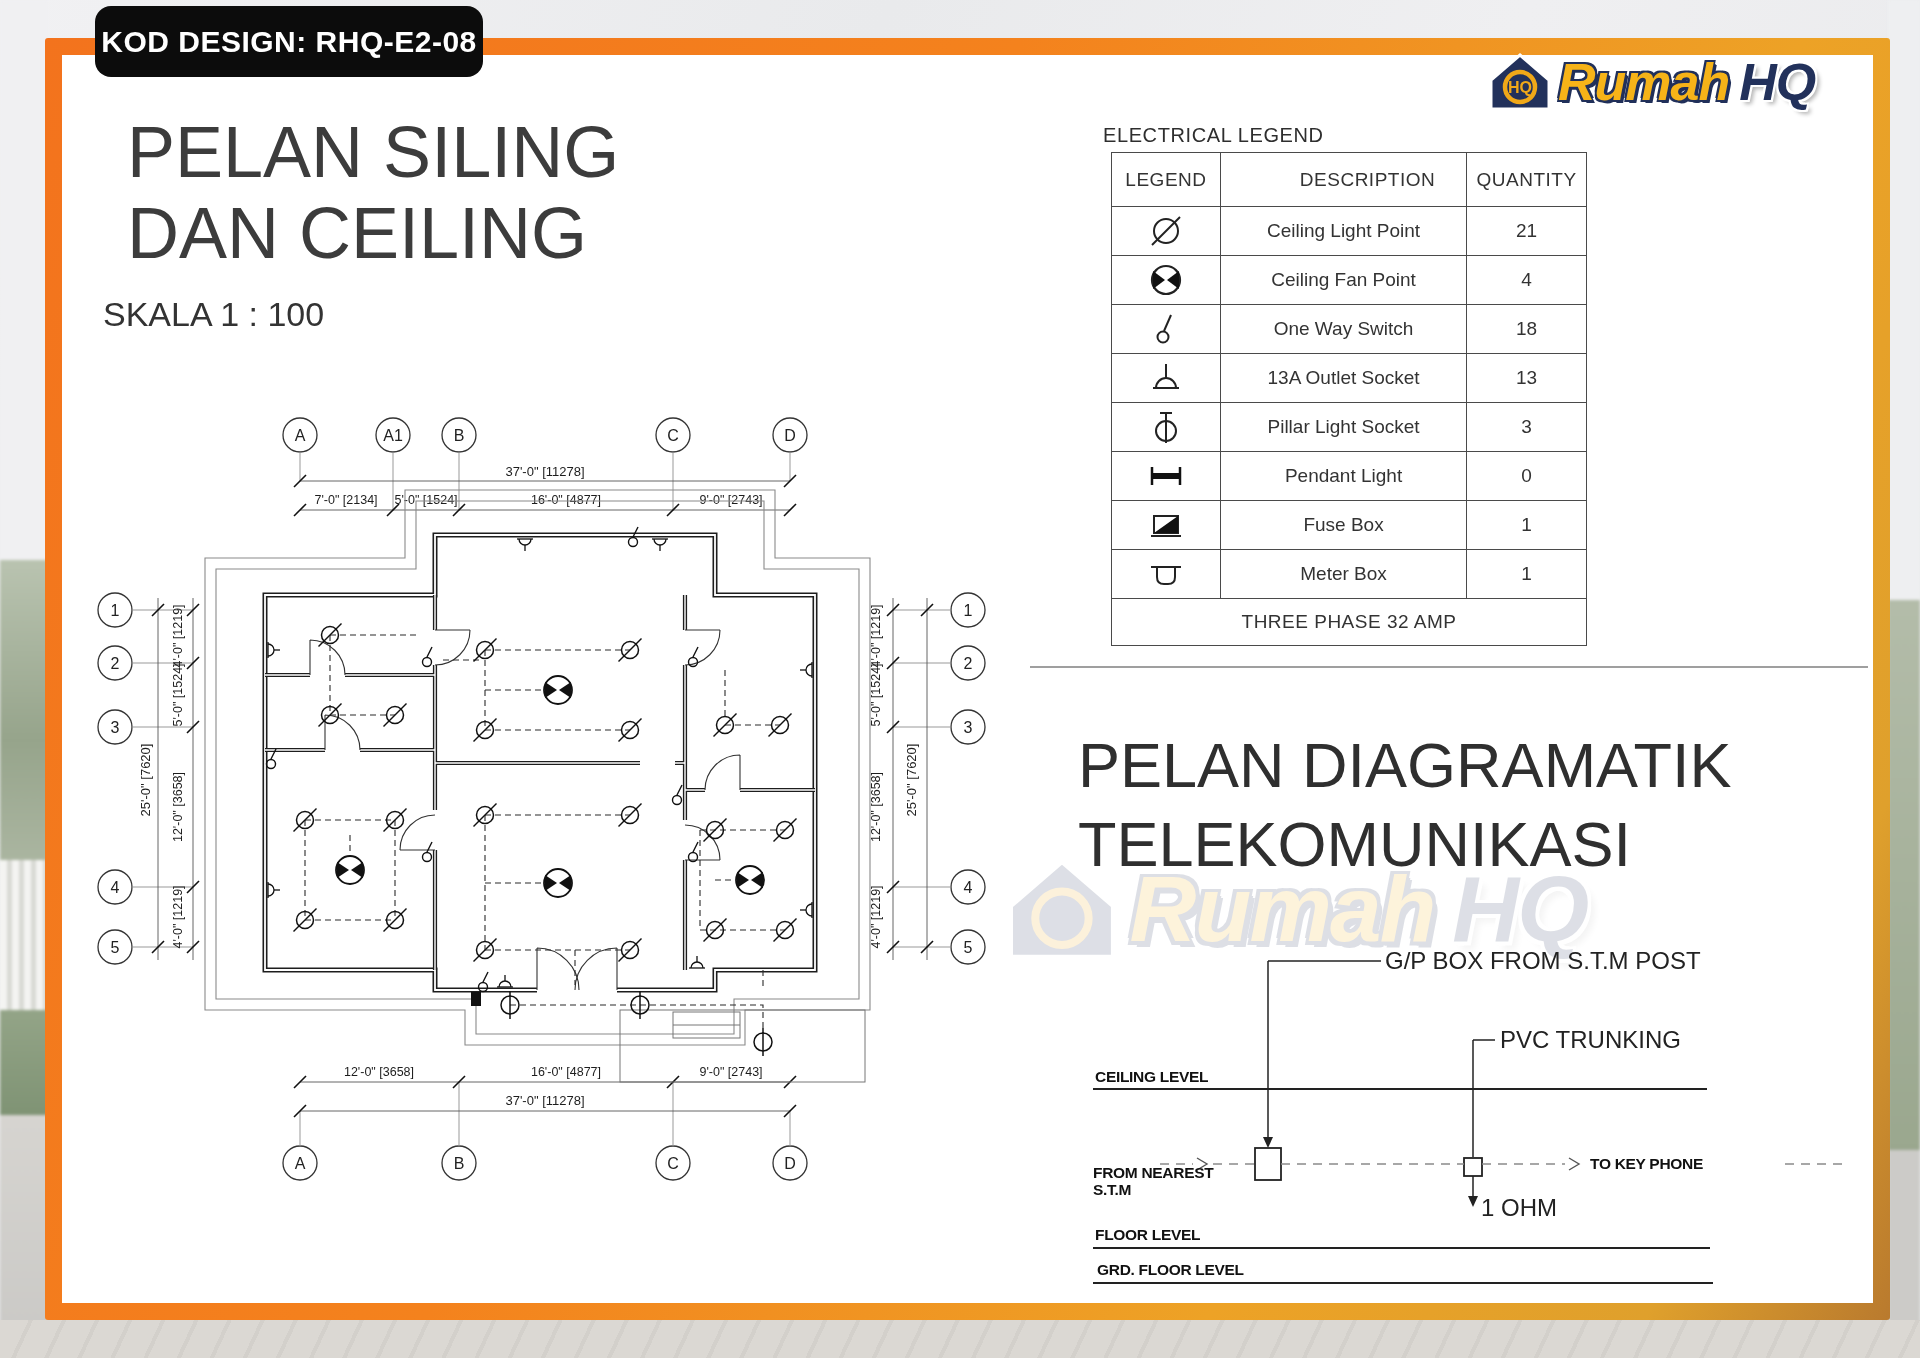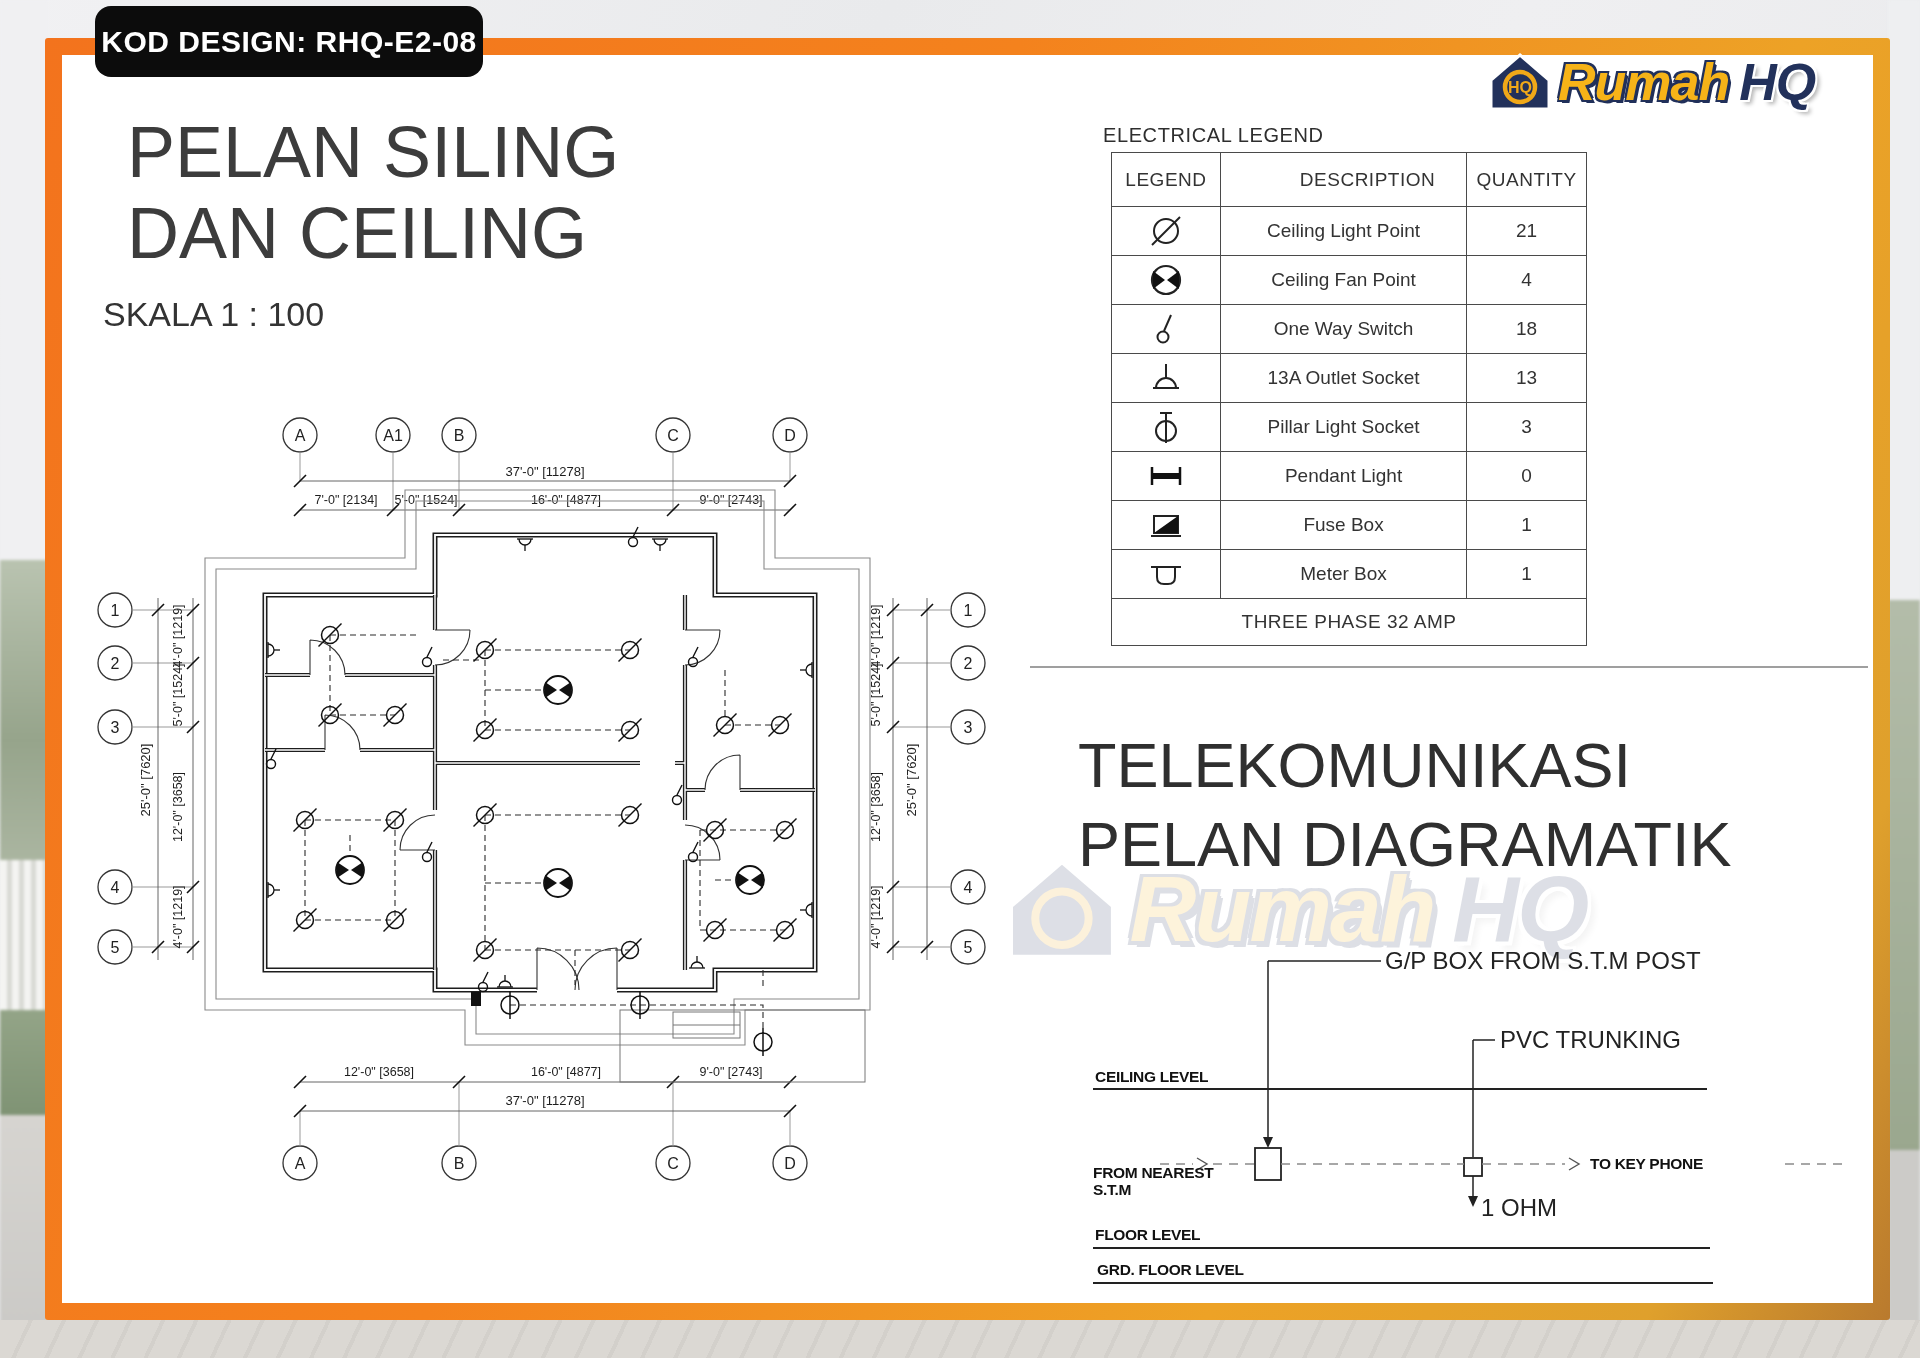--- a/index.html
+++ b/index.html
@@ -476,22 +476,22 @@
       <use href="#sk" transform="translate(193,320) rotate(90)"></use>
         <use href="#sk" transform="translate(193,560) rotate(90)"></use>
       <use href="#sk" transform="translate(430,657)"></use>
         <use href="#sk" transform="translate(622,638)"></use>
     </g>
 
     <rect x="396" y="662" width="10" height="14" fill="#111"></rect>
   </svg>
 
   <div class="tele-titles">
+    <div class="tele-line">PELAN DIAGRAMATIK</div>
     <div class="tele-line">TELEKOMUNIKASI</div>
-    <div class="tele-line">PELAN DIAGRAMATIK</div>
   </div>
 
   <div class="logo watermark">
     <svg width="64" height="60" viewBox="0 0 64 60">
       <path d="M32,3 L61,28 V57 H3 V28 Z" fill="#22315b" stroke="#ffffff" stroke-width="3"></path>
       <circle cx="32" cy="35" r="15" fill="none" stroke="#f0a818" stroke-width="4.5"></circle>
     </svg>
     <span class="logo-word logo-rumah">Rumah</span>
     <span class="logo-word logo-hq">HQ</span>
   </div>

